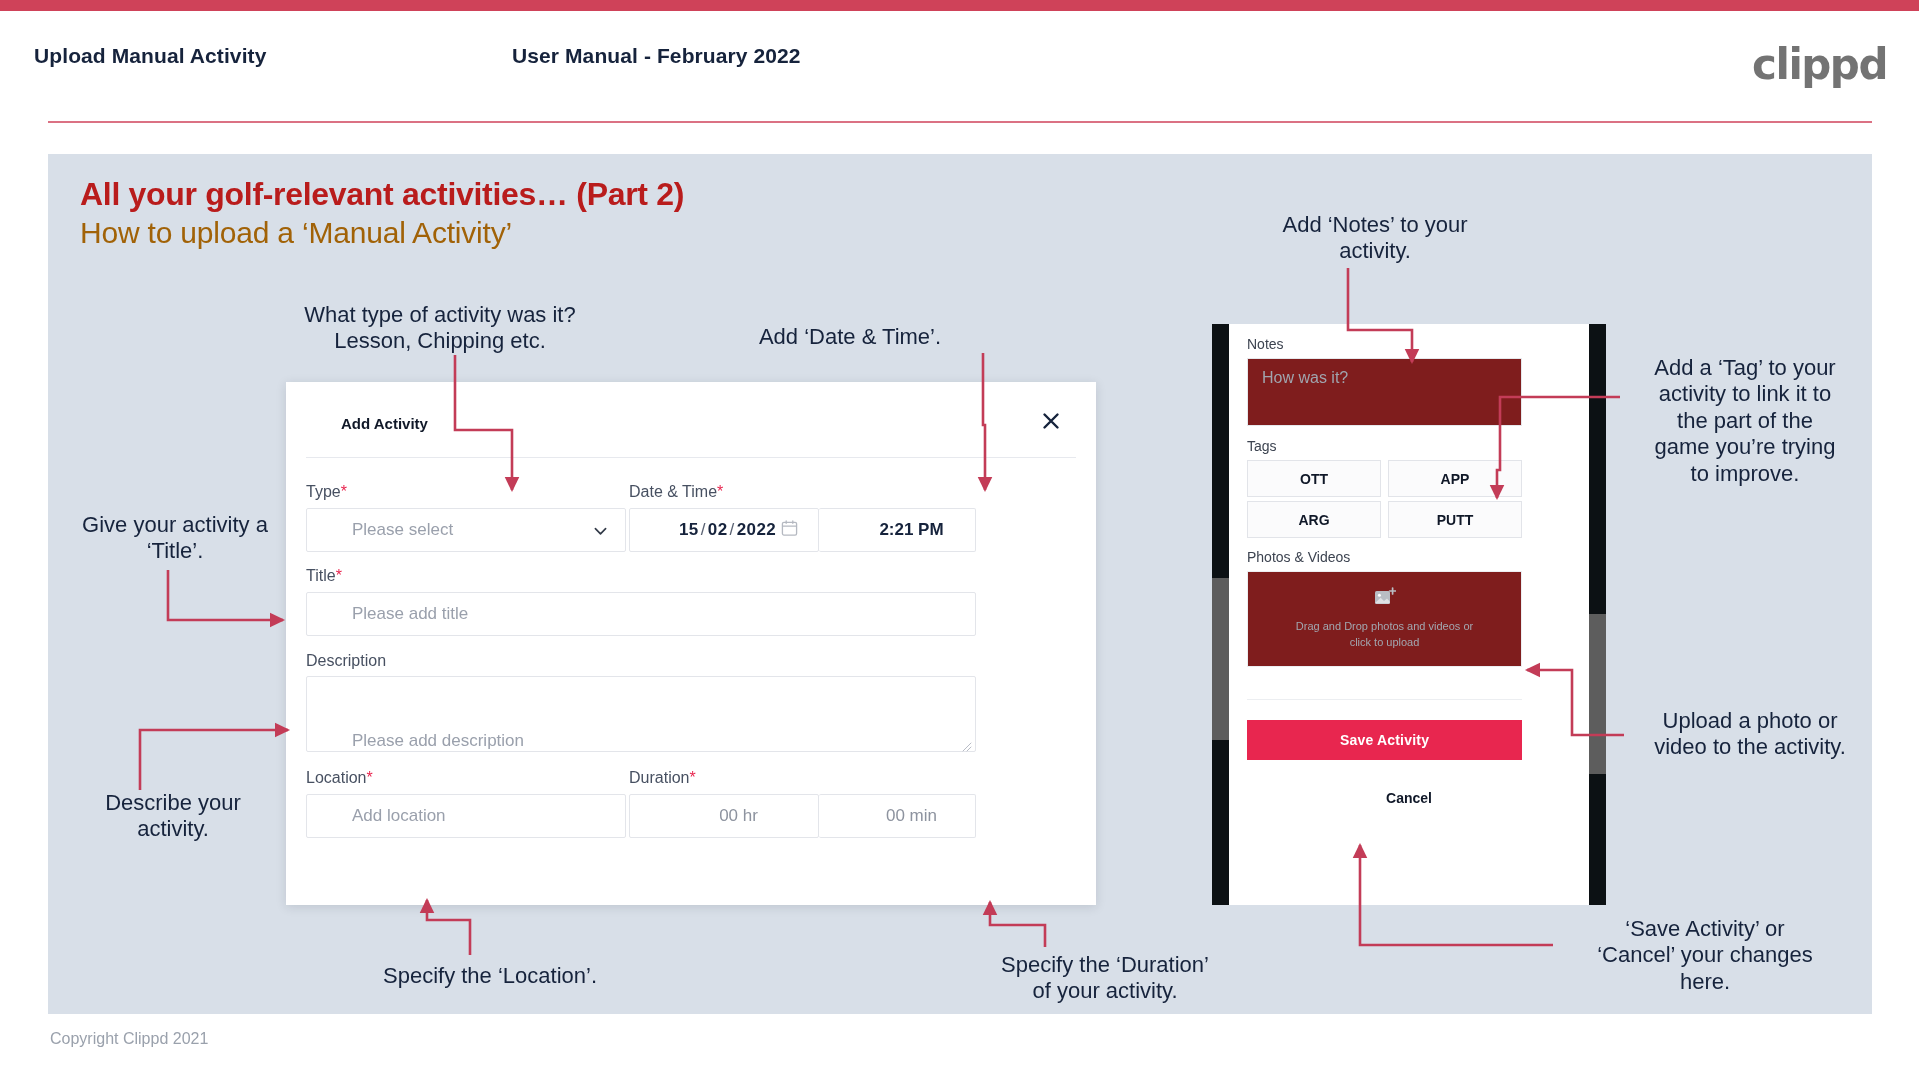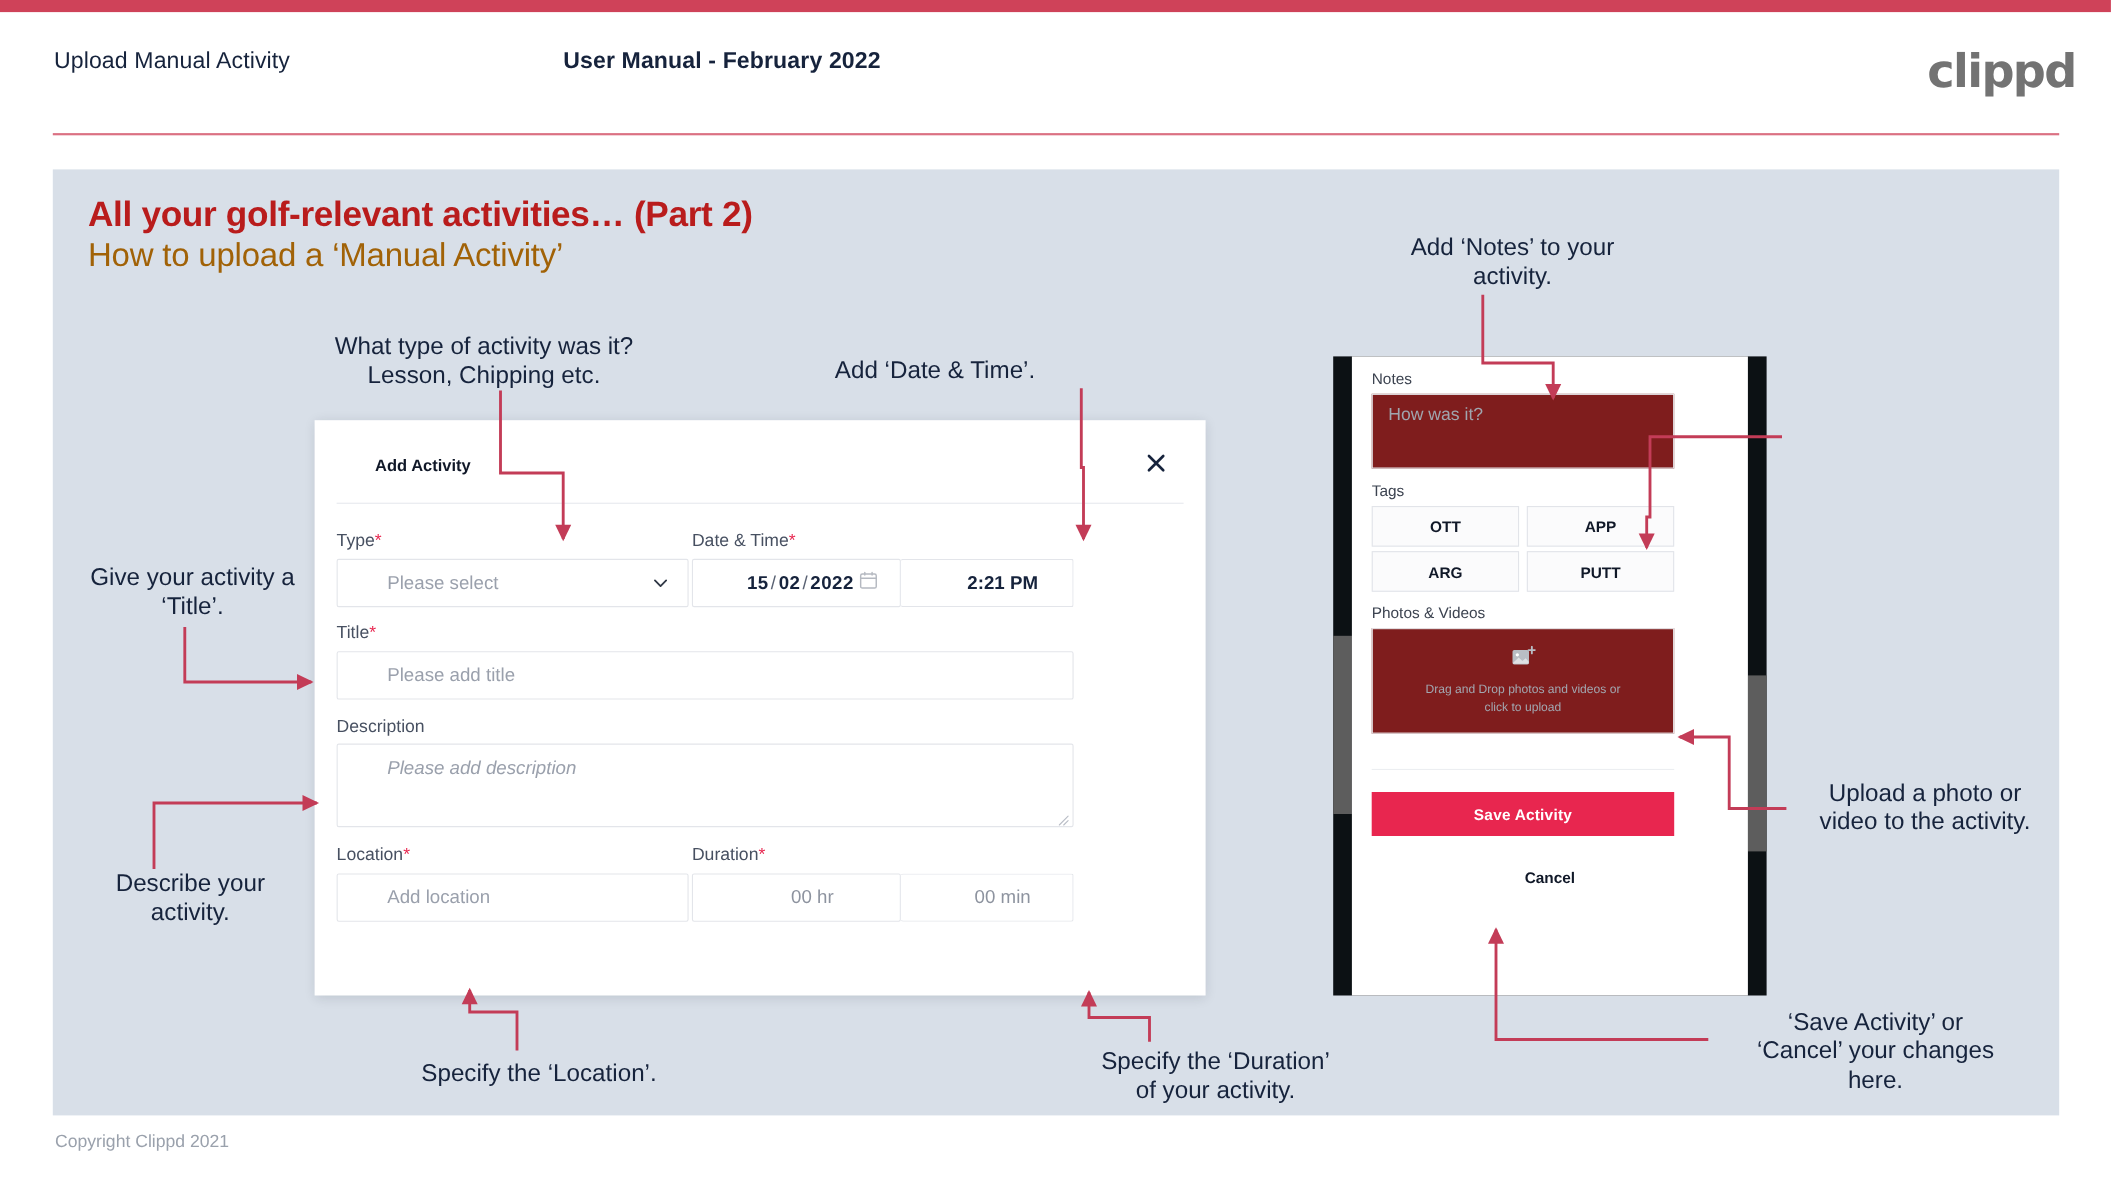--- a/index.html
+++ b/index.html
@@ -12,22 +12,22 @@
   #root { position: relative; width: 1919px; height: 1079px; background:#fff; }
 
   
   .top-bar {
     position: absolute; left: 0; top: 0; width: 1919px; height: 11px;
     background: #cf4259;
   }
 
   
   .hdr-left {
-    position: absolute; left: 49px; top: 44px;
-    font-size: 21px; font-weight: 400; color: #16233c; letter-spacing: .1px;
+    position: absolute; left: 34px; top: 44px;
+    font-size: 21px; font-weight: 700; color: #16233c; letter-spacing: .1px;
   }
   .hdr-mid {
     position: absolute; left: 512px; top: 44px;
     font-size: 21px; font-weight: 700; color: #16233c; letter-spacing: .1px;
   }
   .logo {
     position: absolute; right: 32px; top: 40px;
     font-size: 42px; font-weight: 800; color: #737373;
     letter-spacing: -1.5px; font-family: "DejaVu Sans", sans-serif;
   }
@@ -184,20 +184,21 @@
     <div class="title-sub">How to upload a ‘Manual Activity’</div>
   </div>
 
   <div class="anno" style="left:295px; top:302px; width:290px;">What type of activity was it?<br>Lesson, Chipping etc.</div>
   <div class="anno" style="left:700px; top:324px; width:300px;">Add ‘Date &amp; Time’.</div>
   <div class="anno" style="left:45px; top:512px; width:260px;">Give your activity a<br>‘Title’.</div>
   <div class="anno" style="left:48px; top:790px; width:250px;">Describe your<br>activity.</div>
   <div class="anno" style="left:340px; top:963px; width:300px;">Specify the ‘Location’.</div>
   <div class="anno" style="left:955px; top:952px; width:300px;">Specify the ‘Duration’<br>of your activity.</div>
   <div class="anno" style="left:1240px; top:212px; width:270px;">Add ‘Notes’ to your<br>activity.</div>
+  <div class="anno" style="left:1625px; top:355px; width:240px;">Add a ‘Tag’ to your<br>activity to link it to<br>the part of the<br>game you’re trying<br>to improve.</div>
   <div class="anno" style="left:1630px; top:708px; width:240px;">Upload a photo or<br>video to the activity.</div>
   <div class="anno" style="left:1555px; top:916px; width:300px;">‘Save Activity’ or<br>‘Cancel’ your changes<br>here.</div>
 
   <div class="modal">
 
     <div class="modal-title">Add Activity</div>
     <div class="modal-close">
       <svg width="20" height="20" viewBox="0 0 20 20" aria-hidden="true">
         <path d="M3.5 3.5 L16.5 16.5 M16.5 3.5 L3.5 16.5" stroke="#16233c" stroke-width="2.4" stroke-linecap="round"></path>
       </svg>
@@ -238,21 +239,21 @@
     <div class="fld-label" style="left:20px; top:185px;">
       <span>Title</span><span class="req">*</span>
     </div>
     <div class="fld-box" style="left:20px; top:210px; width:670px; height:44px;">
       <span class="fld-ph">Please add title</span>
     </div>
 
     <div class="fld-label" style="left:20px; top:270px;">
       <span>Description</span>
     </div>
-    <div class="fld-box" style="left:20px; top:294px; width:670px; height:76px; align-items:flex-start;font-style:italic;">
+    <div class="fld-box" style="left:20px; top:294px; width:670px; height:76px; align-items:flex-end;">
       <span class="fld-ph" style="padding-top:12px;">Please add description</span>
       <span class="resize-grip">
         <svg width="10" height="10" viewBox="0 0 10 10">
             <path d="M9 1 L1 9 M9 5 L5 9" stroke="#b9bdc6" stroke-width="1" stroke-linecap="round"></path>
           </svg>
       </span>
     </div>
 
     <div class="fld-label" style="left:20px; top:387px;">
       <span>Location</span><span class="req">*</span>

